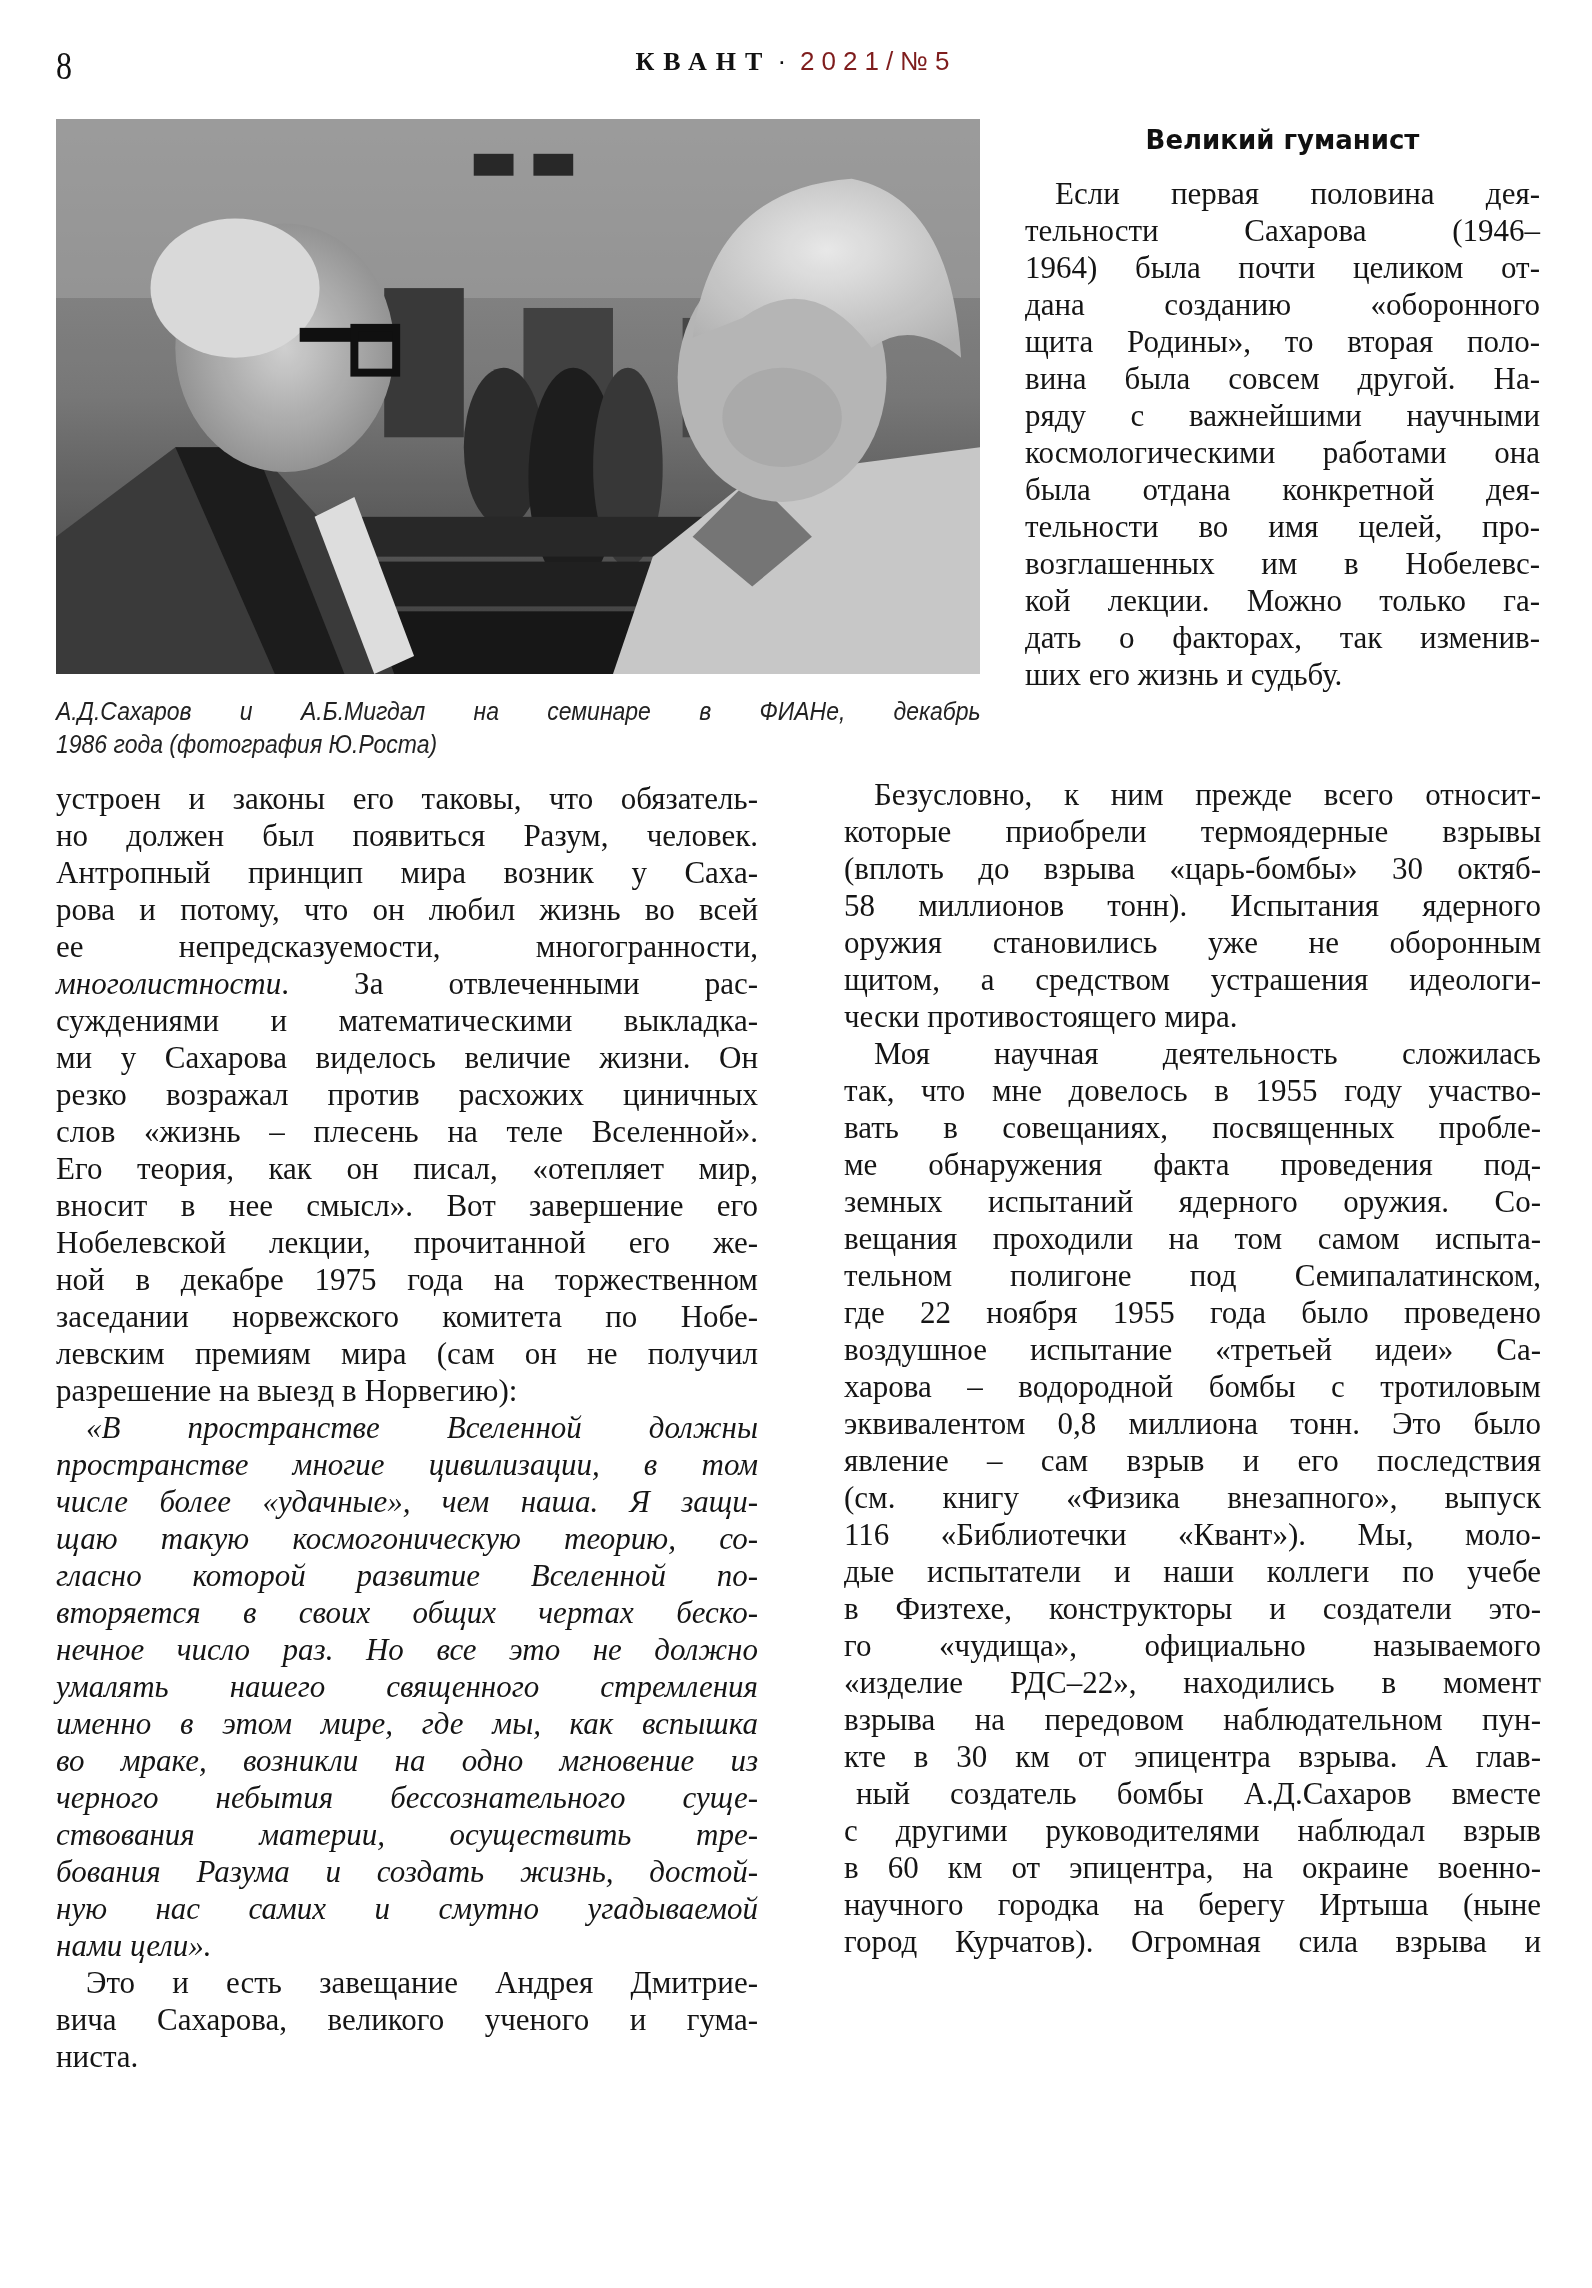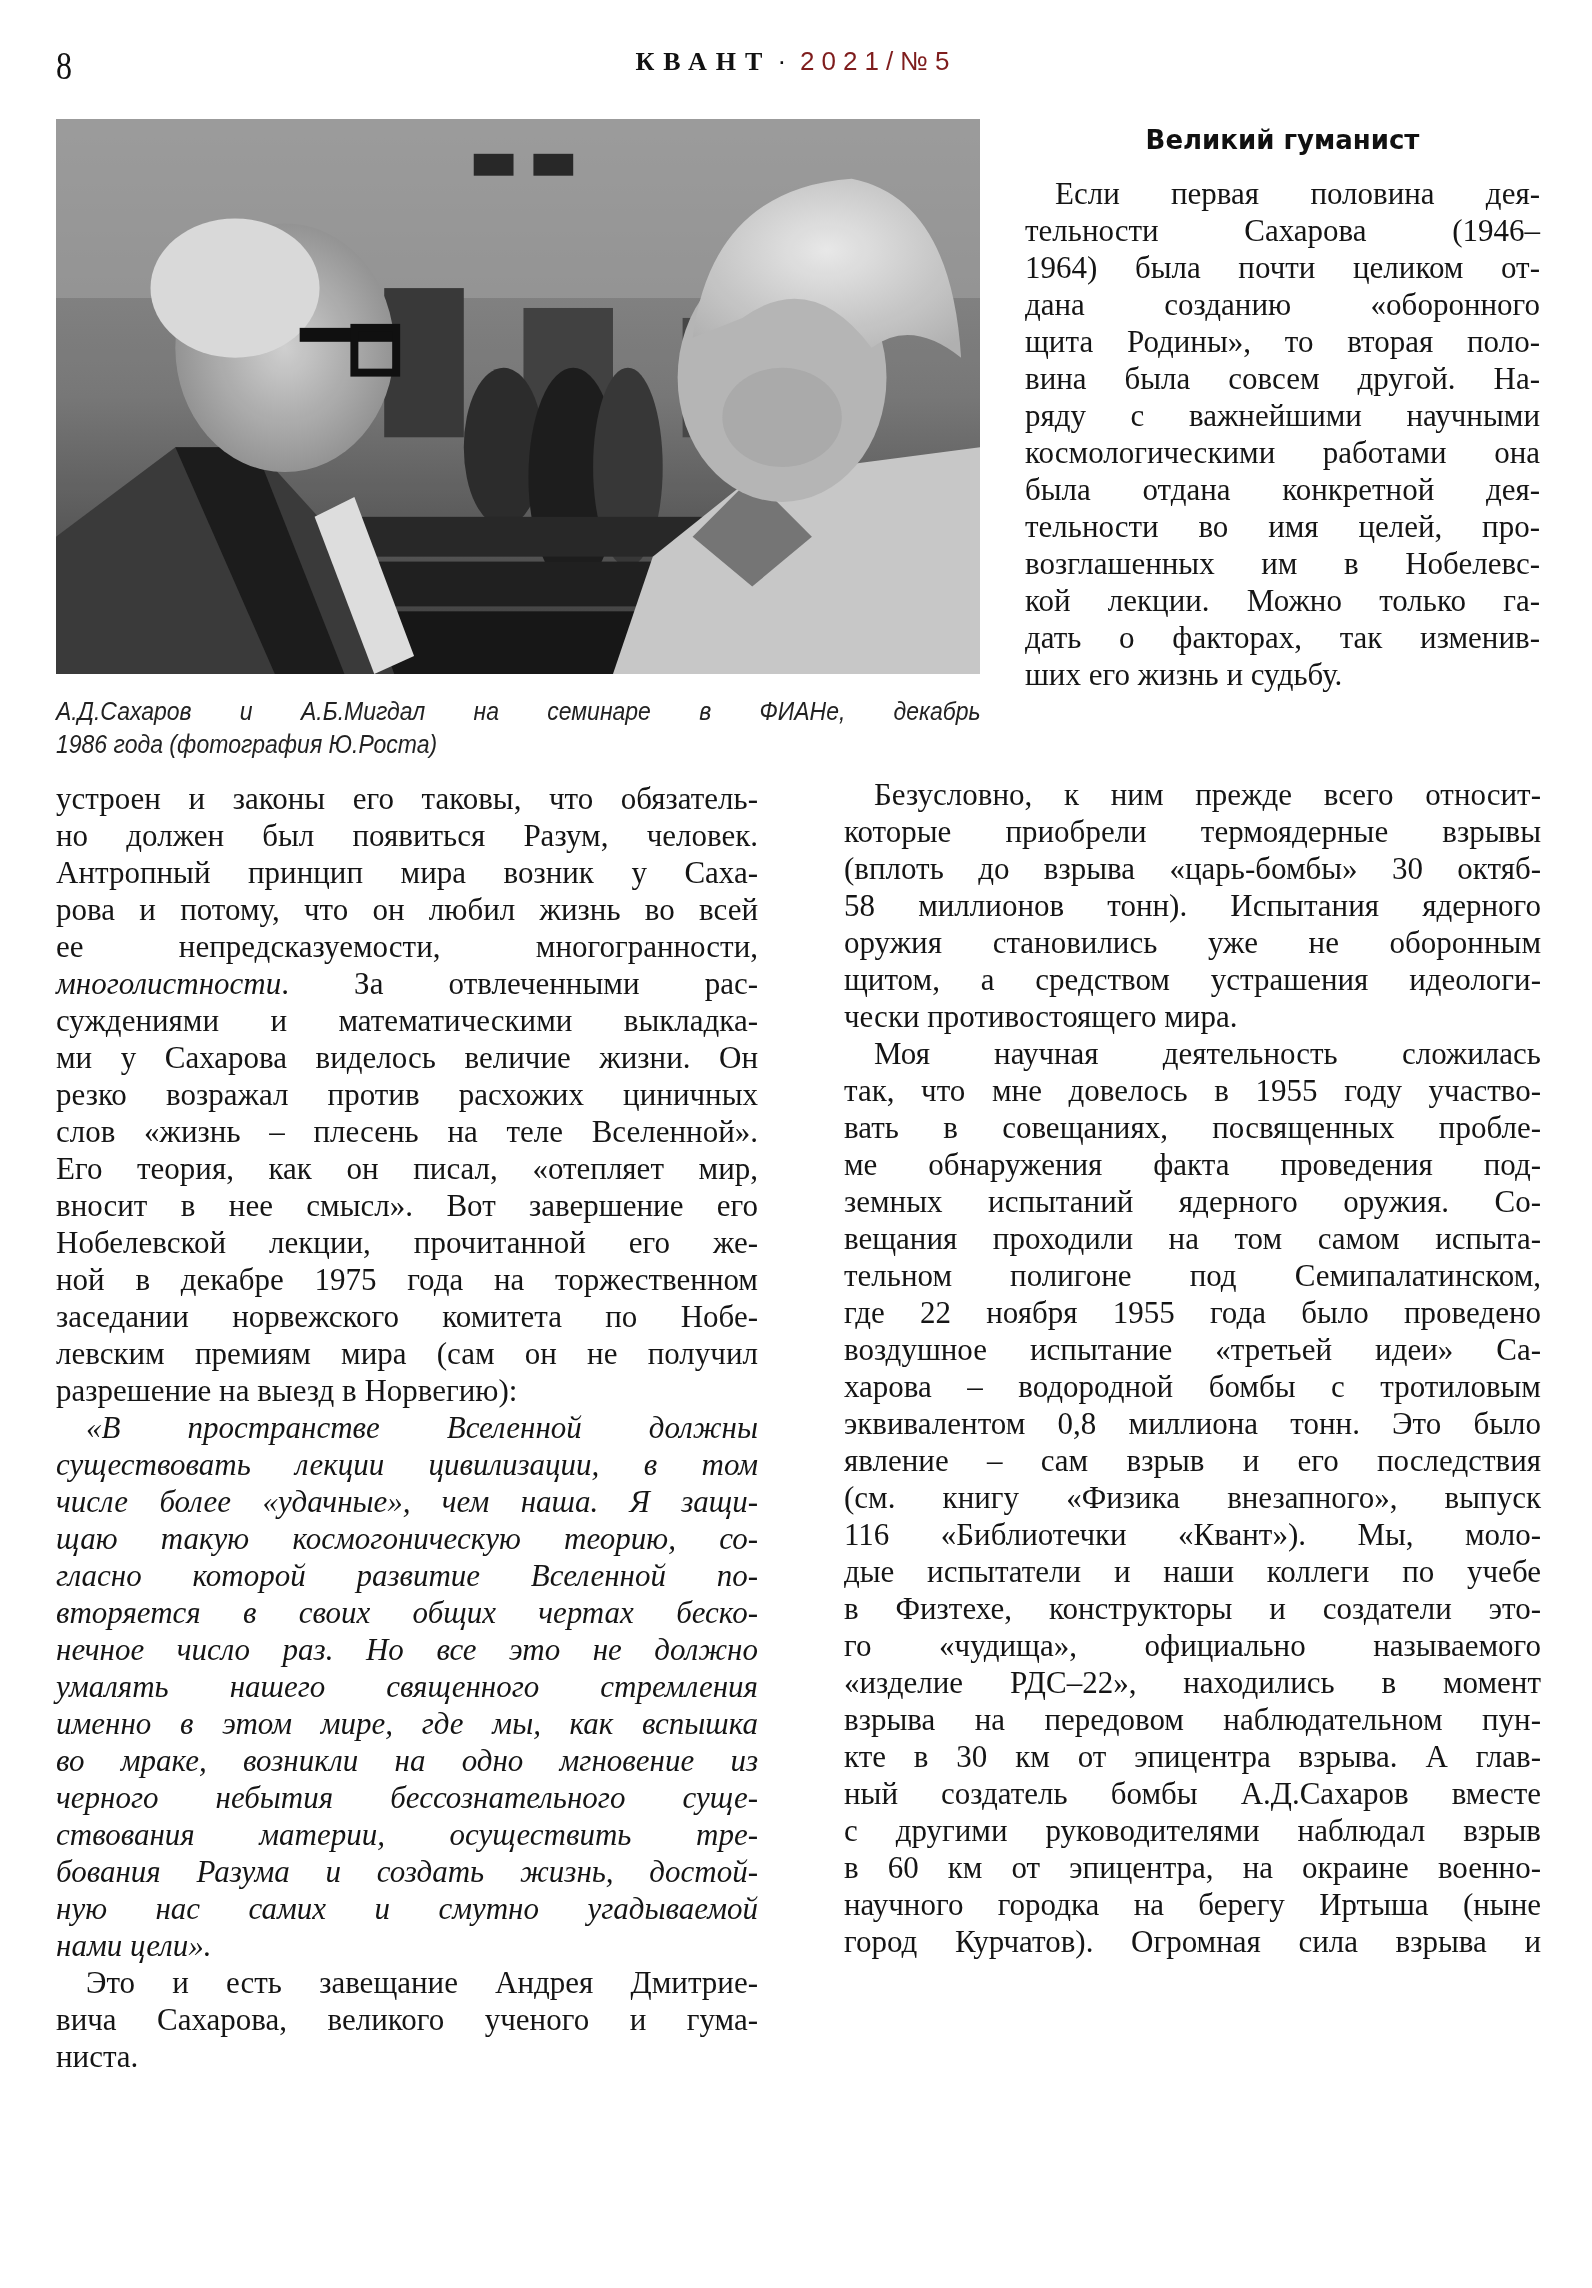--- a/index.html
+++ b/index.html
@@ -134,21 +134,21 @@
     <span class="ln" style="display: block; width: auto; padding-left: 0px;">резко возражал против расхожих циничных</span>
     <span class="ln" style="display: block; width: auto; padding-left: 0px;">слов «жизнь – плесень на теле Вселенной».</span>
     <span class="ln" style="display: block; width: auto; padding-left: 0px;">Его теория, как он писал, «отепляет мир,</span>
     <span class="ln" style="display: block; width: auto; padding-left: 0px;">вносит в нее смысл». Вот завершение его</span>
     <span class="ln" style="display: block; width: auto; padding-left: 0px;">Нобелевской лекции, прочитанной его же-</span>
     <span class="ln" style="display: block; width: auto; padding-left: 0px;">ной в декабре 1975 года на торжественном</span>
     <span class="ln" style="display: block; width: auto; padding-left: 0px;">заседании норвежского комитета по Нобе-</span>
     <span class="ln" style="display: block; width: auto; padding-left: 0px;">левским премиям мира (сам он не получил</span>
     <span class="ln end" style="display: block; width: auto; padding-left: 0px;">разрешение на выезд в Норвегию):</span>
     <span class="ln ind it" style="display: block; width: auto; padding-left: 30px;">«В пространстве Вселенной должны</span>
-    <span class="ln it" style="display: block; width: auto; padding-left: 0px;">существовать лекции цивилизации, в том</span>
+    <span class="ln it" style="display: block; width: auto; padding-left: 0px;">пространстве многие цивилизации, в том</span>
     <span class="ln it" style="display: block; width: auto; padding-left: 0px;">числе более «удачные», чем наша. Я защи-</span>
     <span class="ln it" style="display: block; width: auto; padding-left: 0px;">щаю такую космогоническую теорию, со-</span>
     <span class="ln it" style="display: block; width: auto; padding-left: 0px;">гласно которой развитие Вселенной по-</span>
     <span class="ln it" style="display: block; width: auto; padding-left: 0px;">вторяется в своих общих чертах беско-</span>
     <span class="ln it" style="display: block; width: auto; padding-left: 0px;">нечное число раз. Но все это не должно</span>
     <span class="ln it" style="display: block; width: auto; padding-left: 0px;">умалять нашего священного стремления</span>
     <span class="ln it" style="display: block; width: auto; padding-left: 0px;">именно в этом мире, где мы, как вспышка</span>
     <span class="ln it" style="display: block; width: auto; padding-left: 0px;">во мраке, возникли на одно мгновение из</span>
     <span class="ln it" style="display: block; width: auto; padding-left: 0px;">черного небытия бессознательного суще-</span>
     <span class="ln it" style="display: block; width: auto; padding-left: 0px;">ствования материи, осуществить тре-</span>
@@ -180,19 +180,19 @@
     <span class="ln" style="display: block; width: auto; padding-left: 0px;">эквивалентом 0,8 миллиона тонн. Это было</span>
     <span class="ln" style="display: block; width: auto; padding-left: 0px;">явление – сам взрыв и его последствия</span>
     <span class="ln" style="display: block; width: auto; padding-left: 0px;">(см. книгу «Физика внезапного», выпуск</span>
     <span class="ln" style="display: block; width: auto; padding-left: 0px;">116 «Библиотечки «Квант»). Мы, моло-</span>
     <span class="ln" style="display: block; width: auto; padding-left: 0px;">дые испытатели и наши коллеги по учебе</span>
     <span class="ln" style="display: block; width: auto; padding-left: 0px;">в Физтехе, конструкторы и создатели это-</span>
     <span class="ln" style="display: block; width: auto; padding-left: 0px;">го «чудища», официально называемого</span>
     <span class="ln" style="display: block; width: auto; padding-left: 0px;">«изделие РДС–22», находились в момент</span>
     <span class="ln" style="display: block; width: auto; padding-left: 0px;">взрыва на передовом наблюдательном пун-</span>
     <span class="ln" style="display: block; width: auto; padding-left: 0px;">кте в 30 км от эпицентра взрыва. А глав-</span>
-    <span class="ln" style="display: block; width: auto; padding-left: 0px;">ный создатель бомбы А.Д.Сахаров вместе</span>
+    <span class="ln" style="display: block; width: auto; padding-left: 0px; margin-left: 12px;">ный создатель бомбы А.Д.Сахаров вместе</span>
     <span class="ln" style="display: block; width: auto; padding-left: 0px;">с другими руководителями наблюдал взрыв</span>
     <span class="ln" style="display: block; width: auto; padding-left: 0px;">в 60 км от эпицентра, на окраине военно-</span>
     <span class="ln" style="display: block; width: auto; padding-left: 0px;">научного городка на берегу Иртыша (ныне</span>
     <span class="ln" style="display: block; width: auto; padding-left: 0px;">город Курчатов). Огромная сила взрыва и</span>
   </div>
 
 
 </body></html>

